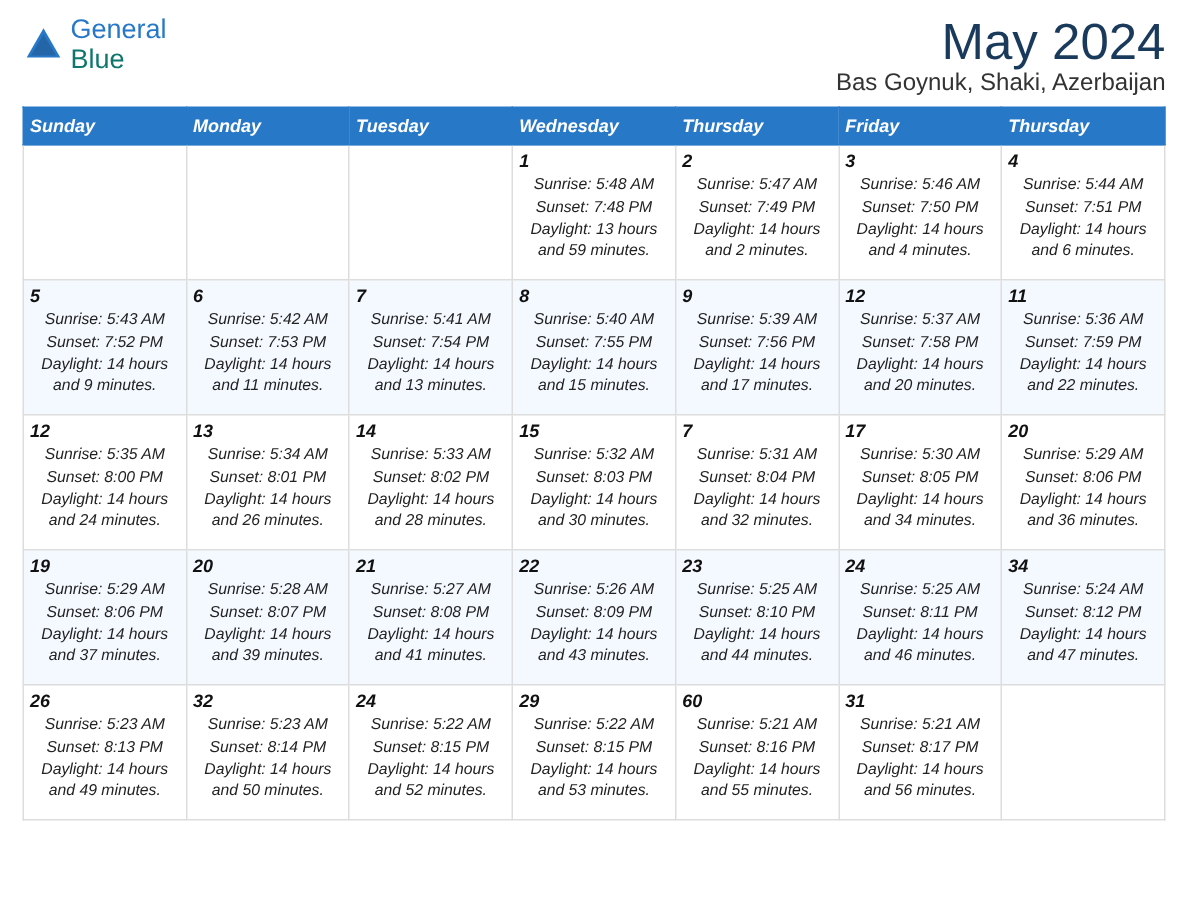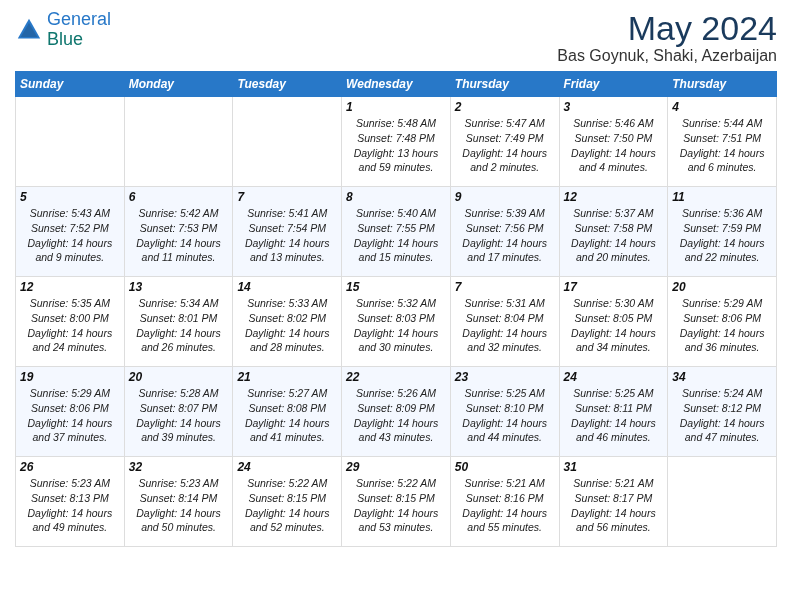--- a/index.html
+++ b/index.html
@@ -249,21 +249,21 @@
         </td>
         <td>
           <div class="day-number">24</div>
           <div class="cell-text">Sunrise: 5:22 AM<br>Sunset: 8:15 PM<br>Daylight: 14 hours<br>and 52 minutes.</div>
         </td>
         <td>
           <div class="day-number">29</div>
           <div class="cell-text">Sunrise: 5:22 AM<br>Sunset: 8:15 PM<br>Daylight: 14 hours<br>and 53 minutes.</div>
         </td>
         <td>
-          <div class="day-number">50</div>
+          <div class="day-number">60</div>
           <div class="cell-text">Sunrise: 5:21 AM<br>Sunset: 8:16 PM<br>Daylight: 14 hours<br>and 55 minutes.</div>
         </td>
         <td>
           <div class="day-number">31</div>
           <div class="cell-text">Sunrise: 5:21 AM<br>Sunset: 8:17 PM<br>Daylight: 14 hours<br>and 56 minutes.</div>
         </td>
         <td></td>
       </tr>
     </tbody>
 </table>

